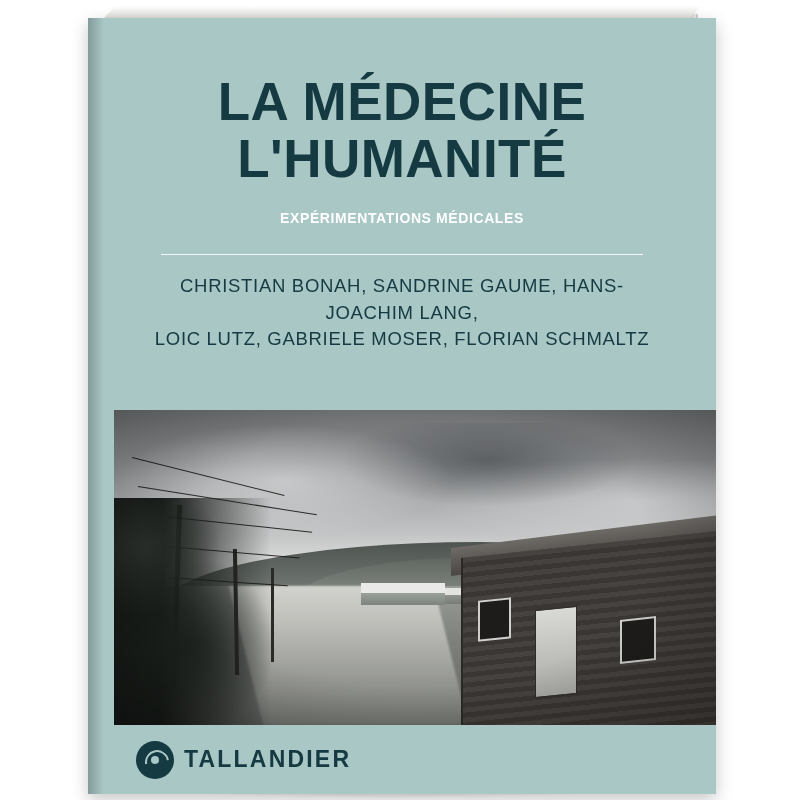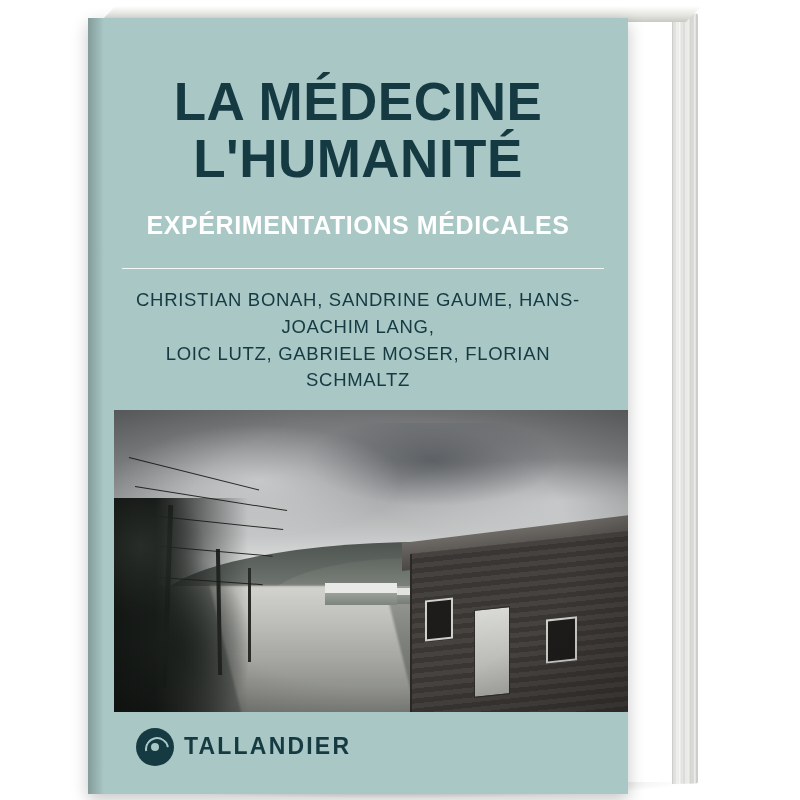--- a/index.html
+++ b/index.html
@@ -64,21 +64,21 @@
     background: linear-gradient(to bottom, #ffffff 0%, #e3e3df 60%, #c9c9c4 100%);
     transform: skewX(-44deg);
     transform-origin: bottom left;
   }
 
   
   .cover {
     position: absolute;
     left: 0;
     top: 12px;
-    width: 540px;
+    width: 628px;
     height: 776px;
     background: #a8c7c5;
     box-shadow: 0 6px 16px rgba(0,0,0,0.22);
     overflow: hidden;
   }
 
   
   .cover::before {
     content: "";
     position: absolute;
@@ -107,21 +107,21 @@
     letter-spacing: 0.5px;
     text-transform: uppercase;
   }
   .title .line { display: block; white-space: nowrap; }
 
   .subtitle {
     margin: 22px auto 0;
     text-align: center;
     color: #ffffff;
     font-weight: 700;
-    font-size: 25px;
+    font-size: 14px;
     line-height: 1.32;
     letter-spacing: 0.6px;
     text-transform: uppercase;
     max-width: 430px;
   }
   .subtitle .line { display: block; }
 
   .rule {
     width: 482px;
     height: 1px;
@@ -253,21 +253,21 @@
   .ph-vign {
     position: absolute; inset: 0;
     background: radial-gradient(ellipse at 50% 45%, rgba(0,0,0,0) 55%, rgba(0,0,0,.28) 100%);
   }
 
   
   .band {
     position: absolute;
     left: 26px;
     right: 0;
-    bottom: 13px;
+    bottom: 0;
     height: 69px;
     background: #a8c7c5;
     display: flex;
     align-items: center;
     padding-left: 70px;
     box-sizing: border-box;
   }
   .logo-mark {
     position: absolute;
     left: 22px;

